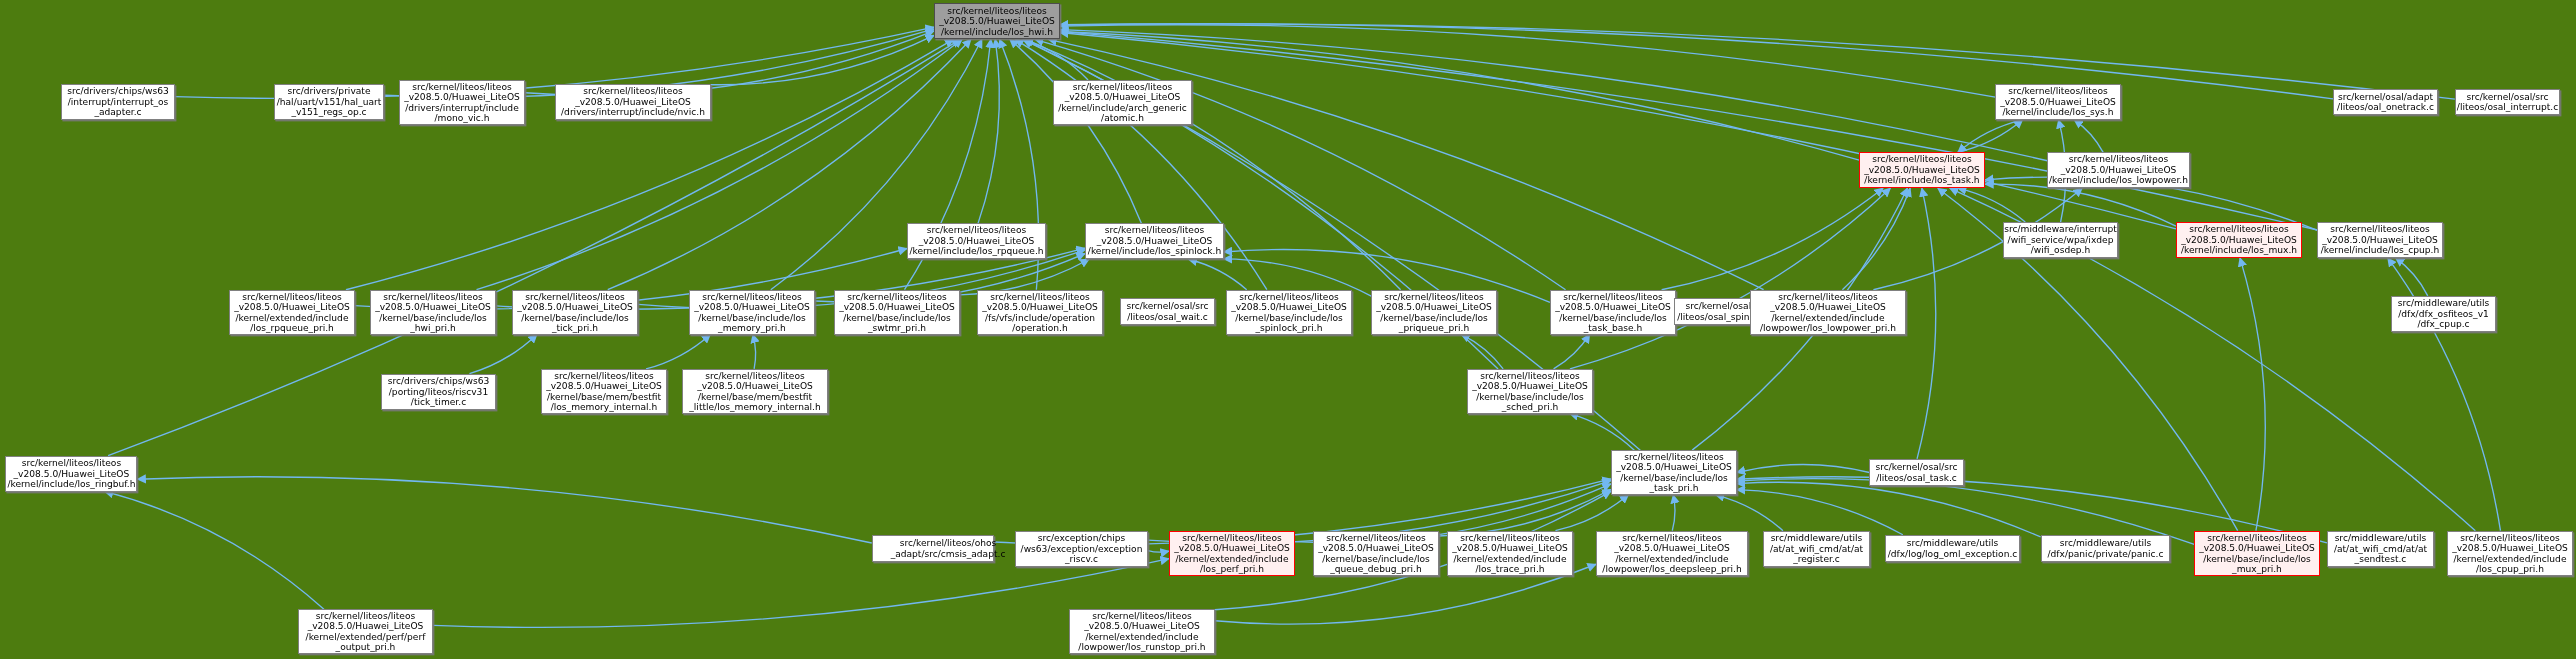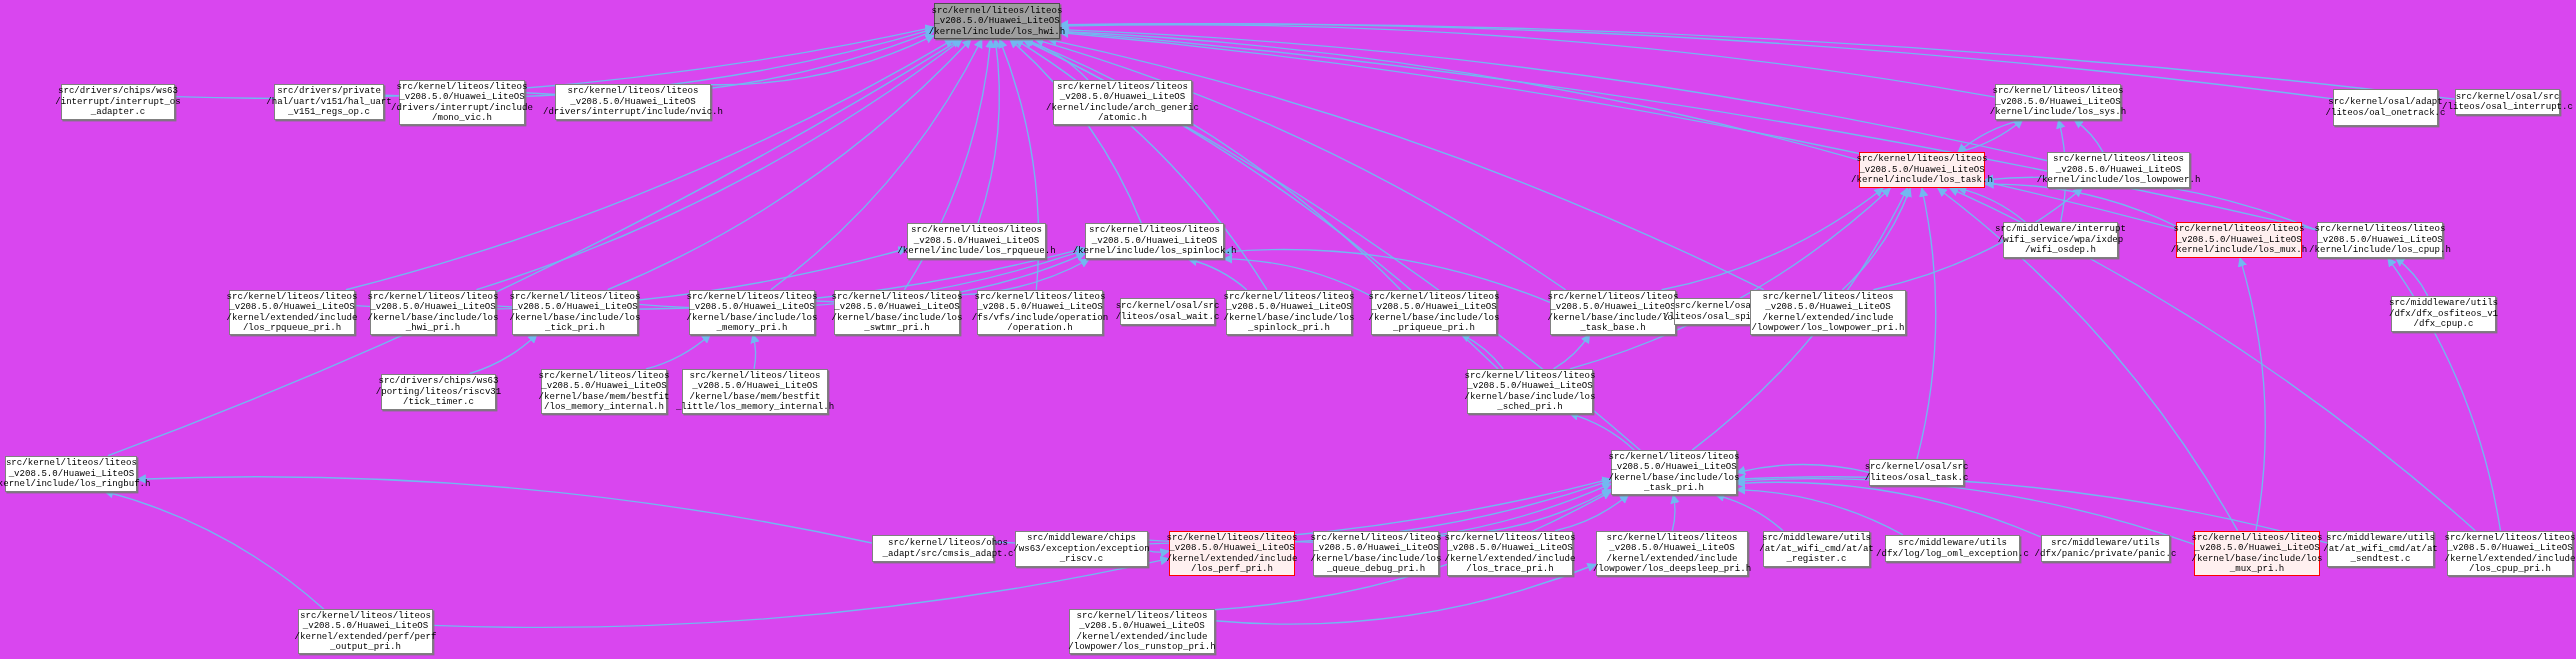--- a/index.html
+++ b/index.html
@@ -1,17 +1,17 @@
 <!DOCTYPE html>
 <html style="font-size:10.8px"><head>
 <meta charset="utf-8">
 <style>
   html,body{margin:0;padding:0;background:#000;}
   body{width:2576px;height:660px;overflow:hidden;font-family:"DejaVu Sans",sans-serif;}
-  #canvas{position:relative;width:2576px;height:660px;background:#d946ef;font-family:Liberation Mono, monospace;}
+  #canvas{position:relative;width:2576px;height:660px;background:#4d7c0f;}
   svg#edges{position:absolute;left:0;top:0;width:2576px;height:660px;pointer-events:none;}
   .node{position:absolute;box-sizing:border-box;background:#ffffff;border:0.7px solid #808080;
         box-shadow:1.4px 1.4px 0 rgba(120,120,120,.9);
         display:flex;align-items:center;justify-content:center;text-align:center;
         font-size:9.1px;line-height:10.5px;color:#000;padding:0.7px 2px;white-space:pre-line;}
   .node.root{background:#9e9e9e;border:0.7px solid #4d4d4d;}
   .node.hl{background:#fff0f0;border:1.4px solid #ff0000;box-shadow:none;}
 </style>
 </head>
 <body>
@@ -120,21 +120,21 @@
       <div class="node" style="left: 555px; top: 84px; width: 156px; height: 36px;">src/kernel/liteos/liteos
 _v208.5.0/Huawei_LiteOS
 /drivers/interrupt/include/nvic.h</div>
       <div class="node" style="left: 1053px; top: 80px; width: 139px; height: 45px;">src/kernel/liteos/liteos
 _v208.5.0/Huawei_LiteOS
 /kernel/include/arch_generic
 /atomic.h</div>
       <div class="node" style="left: 1995px; top: 84px; width: 126px; height: 36px;">src/kernel/liteos/liteos
 _v208.5.0/Huawei_LiteOS
 /kernel/include/los_sys.h</div>
-      <div class="node" style="left: 2333px; top: 89px; width: 105px; height: 37px;">src/kernel/osal/adapt
+      <div class="node" style="left: 2333px; top: 89px; width: 105px; height: 26px;">src/kernel/osal/adapt
 /liteos/oal_onetrack.c</div>
       <div class="node" style="left: 2455px; top: 89px; width: 105px; height: 26.4px;">src/kernel/osal/src
 /liteos/osal_interrupt.c</div>
       <div class="node hl" style="left: 1859px; top: 152px; width: 126px; height: 36px;">src/kernel/liteos/liteos
 _v208.5.0/Huawei_LiteOS
 /kernel/include/los_task.h</div>
       <div class="node" style="left: 2047px; top: 152px; width: 143px; height: 36px;">src/kernel/liteos/liteos
 _v208.5.0/Huawei_LiteOS
 /kernel/include/los_lowpower.h</div>
       <div class="node" style="left: 2003px; top: 222px; width: 115px; height: 36px;">src/middleware/interrupt
@@ -218,21 +218,21 @@
 _v208.5.0/Huawei_LiteOS
 /kernel/base/include/los
 _task_pri.h</div>
       <div class="node" style="left: 1869px; top: 459px; width: 95px; height: 27px;">src/kernel/osal/src
 /liteos/osal_task.c</div>
       <div class="node" style="left: 5.4px; top: 456px; width: 132px; height: 36px;">src/kernel/liteos/liteos
 _v208.5.0/Huawei_LiteOS
 /kernel/include/los_ringbuf.h</div>
       <div class="node" style="left: 872px; top: 535px; width: 122px; height: 27px; padding-left: 32px;">src/kernel/liteos/ohos
 _adapt/src/cmsis_adapt.c</div>
-      <div class="node" style="left: 1015px; top: 531px; width: 133px; height: 36px;">src/middleware/chips
+      <div class="node" style="left: 1015px; top: 531px; width: 133px; height: 36px;">src/exception/chips
 /ws63/exception/exception
 _riscv.c</div>
       <div class="node hl" style="left: 1169px; top: 531px; width: 126px; height: 45px;">src/kernel/liteos/liteos
 _v208.5.0/Huawei_LiteOS
 /kernel/extended/include
 /los_perf_pri.h</div>
       <div class="node" style="left: 1313px; top: 531px; width: 126px; height: 45px;">src/kernel/liteos/liteos
 _v208.5.0/Huawei_LiteOS
 /kernel/base/include/los
 _queue_debug_pri.h</div>

